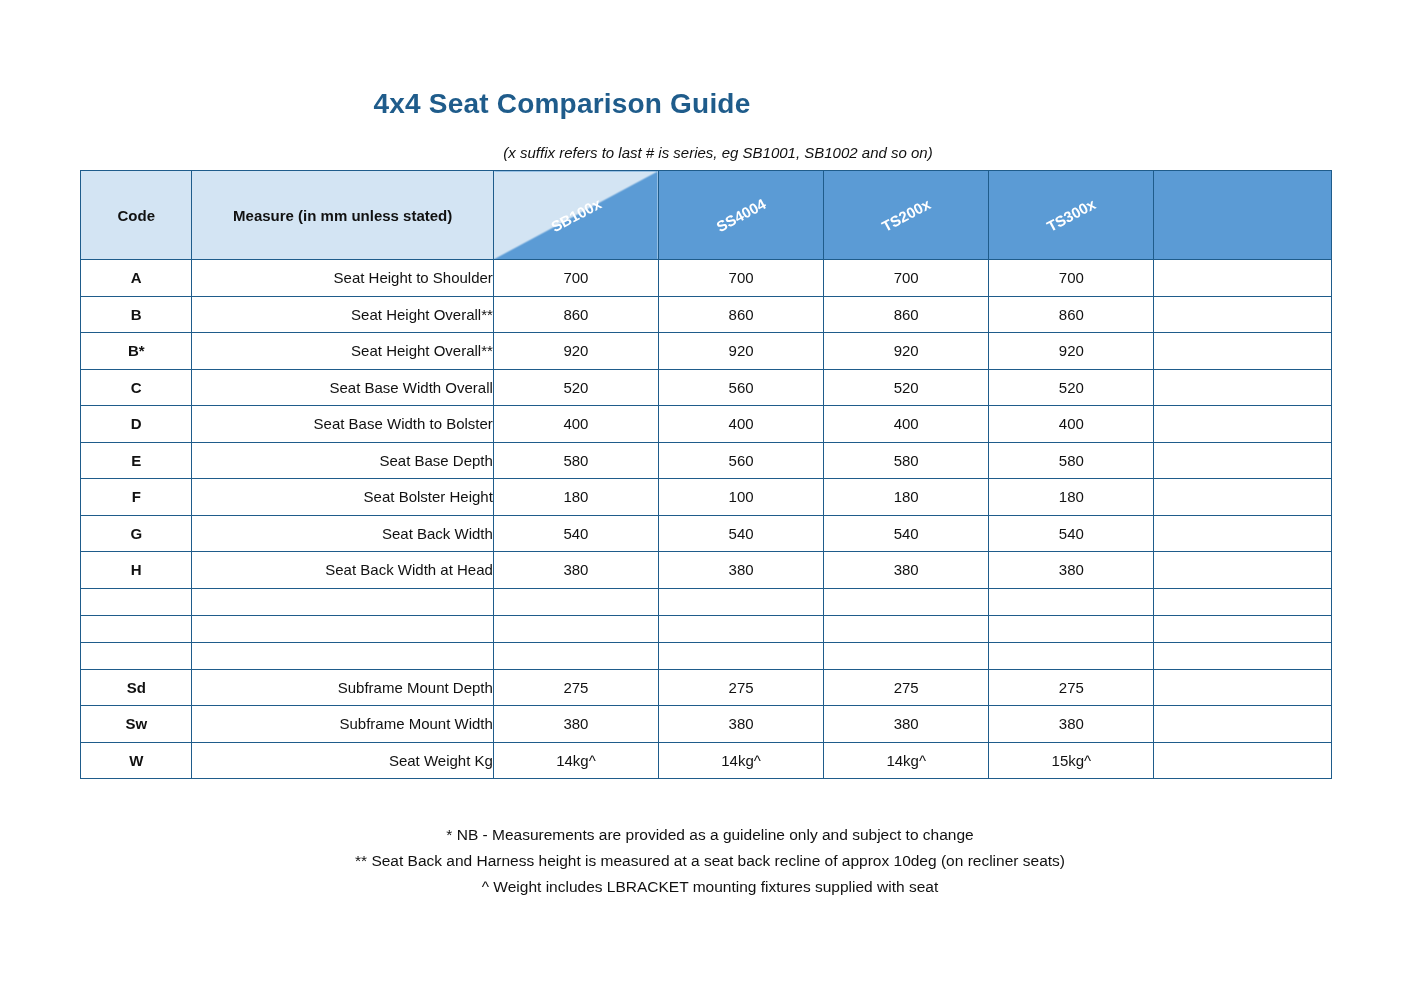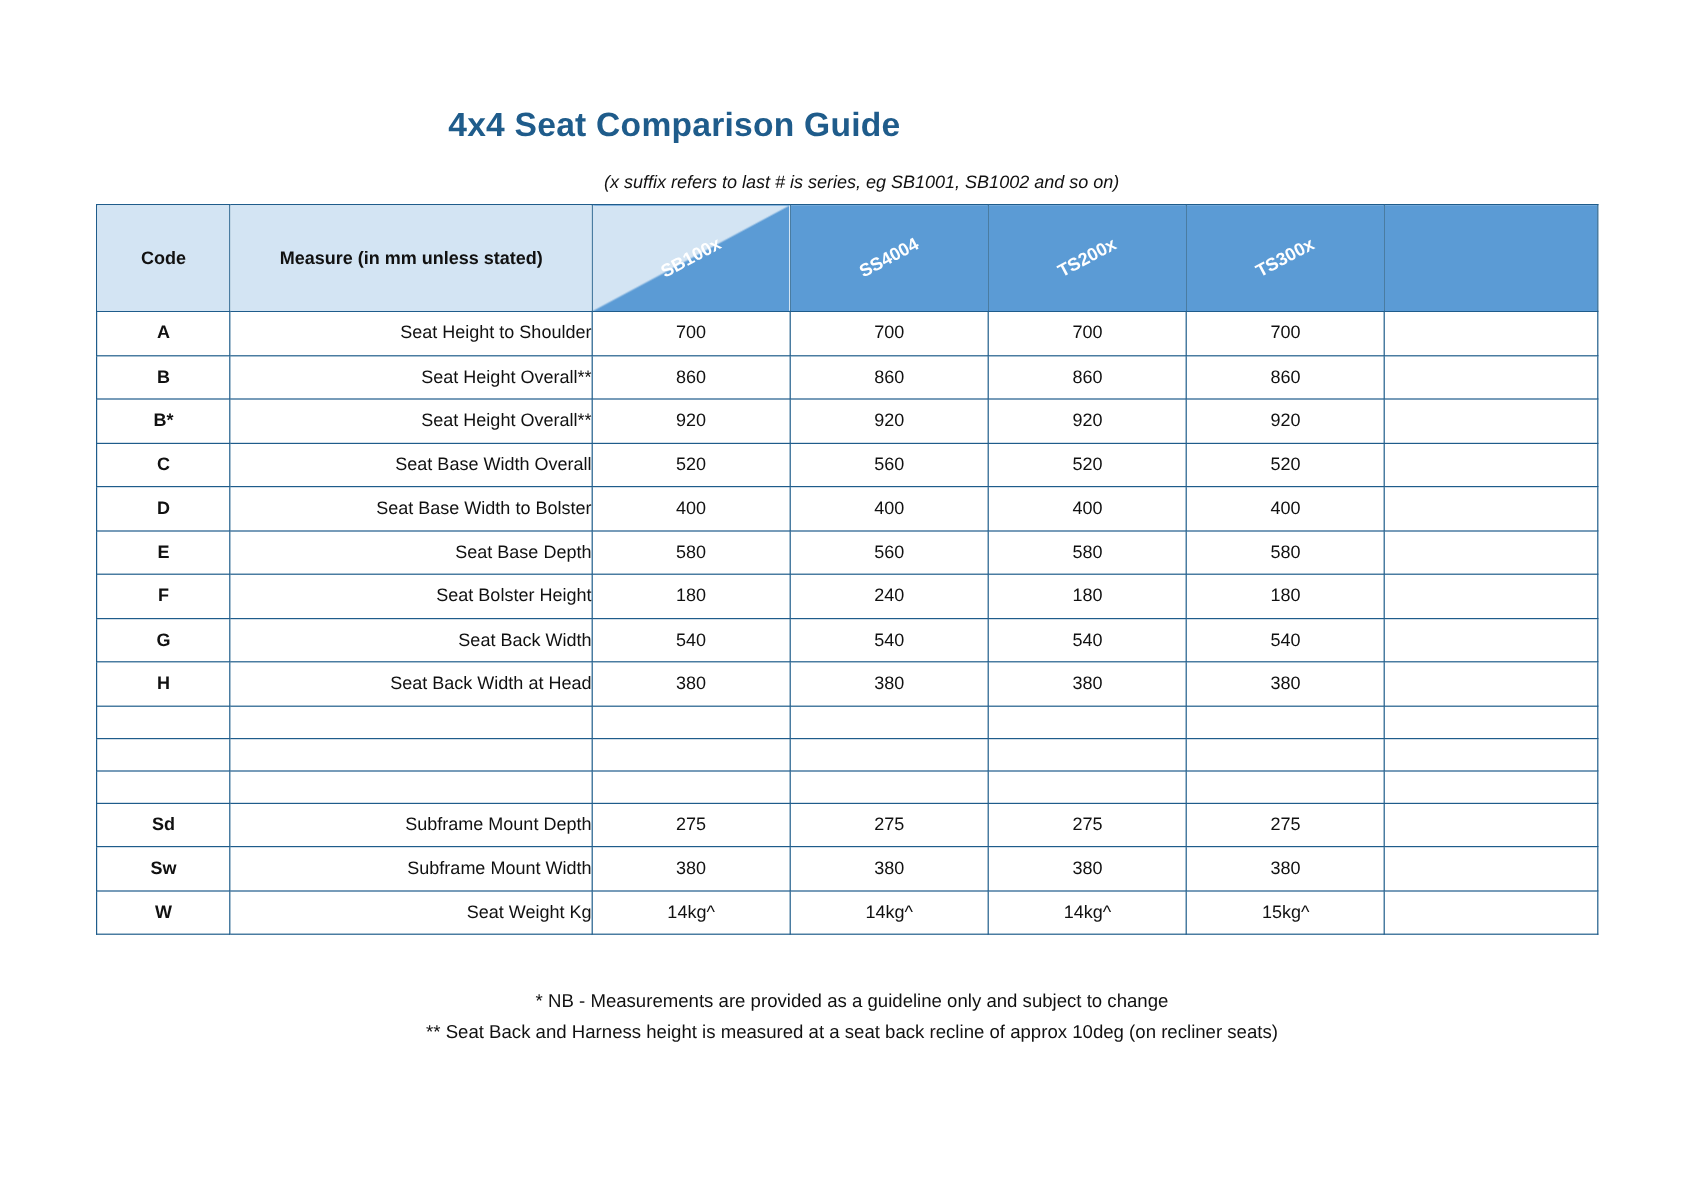--- a/index.html
+++ b/index.html
@@ -226,21 +226,21 @@
           <td class="val">580</td>
           <td class="val">560</td>
           <td class="val">580</td>
           <td class="val">580</td>
           <td class="blank"></td>
         </tr>
         <tr class="row">
           <td class="code">F</td>
           <td class="meas">Seat Bolster Height</td>
           <td class="val">180</td>
-          <td class="val">240</td>
+          <td class="val">100</td>
           <td class="val">180</td>
           <td class="val">180</td>
           <td class="blank"></td>
         </tr>
         <tr class="row">
           <td class="code">G</td>
           <td class="meas">Seat Back Width</td>
           <td class="val">540</td>
           <td class="val">540</td>
           <td class="val">540</td>
@@ -312,15 +312,16 @@
           <td class="val">15kg^</td>
           <td class="blank"></td>
         </tr>
       </tbody>
     </table>
   </div>
 
   <div class="notes">
     <div class="note">* NB - Measurements are provided as a guideline only and subject to change</div>
     <div class="note">** Seat Back and Harness height is measured at a seat back recline of approx 10deg (on recliner seats)</div>
+    <div class="note">^ Weight includes LBRACKET mounting fixtures supplied with seat</div>
   </div>
 
 </div>
 
 </body></html>

